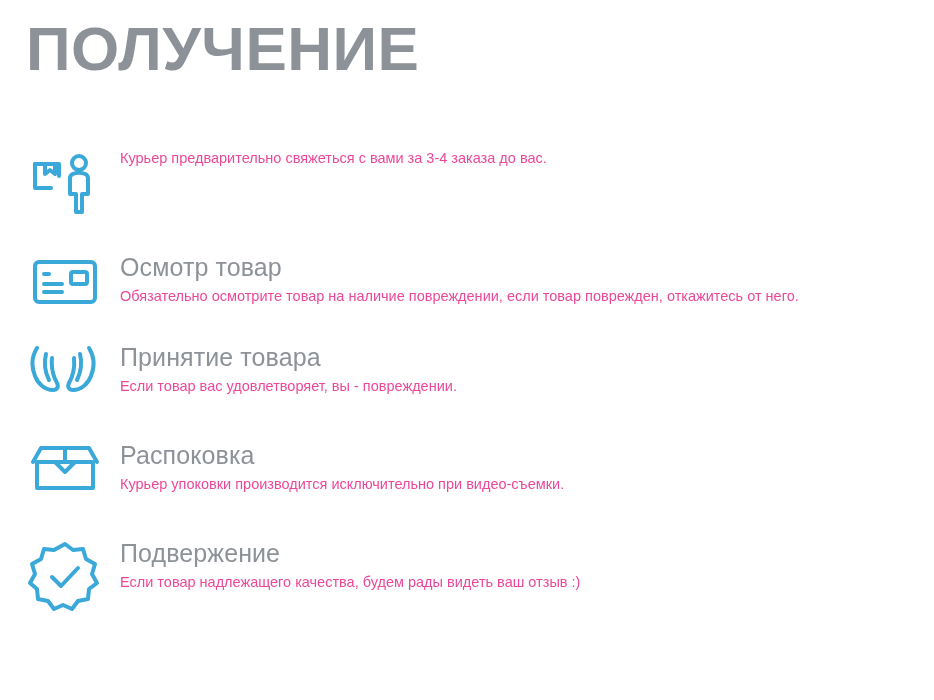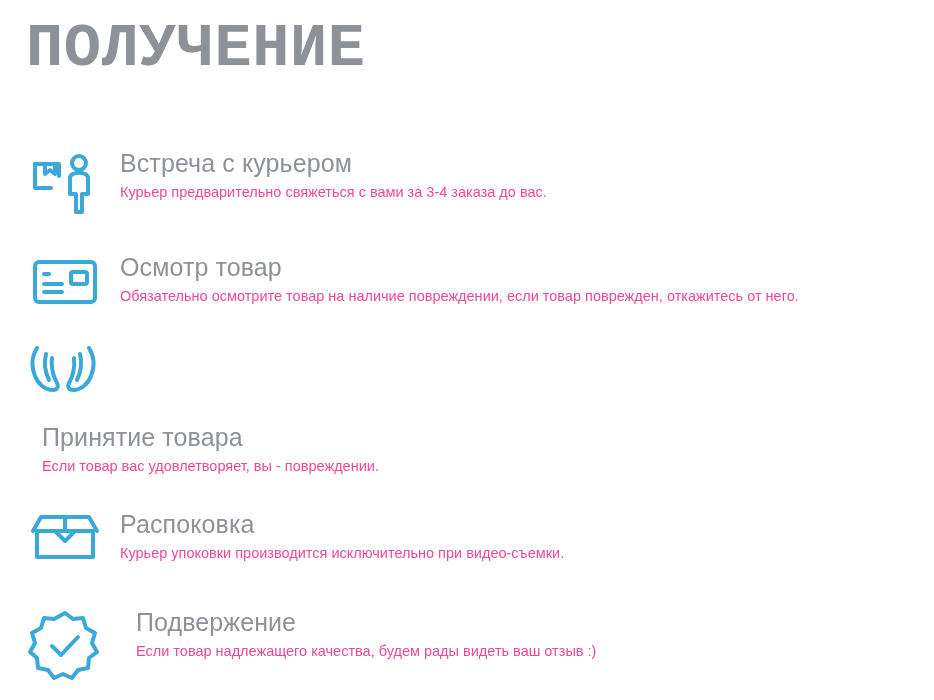--- a/index.html
+++ b/index.html
@@ -22,21 +22,21 @@
   }
   .page-title {
     position: absolute;
     left: 26px;
     top: 12px;
     font-size: 62px;
     line-height: 74px;
     font-weight: bold;
     letter-spacing: 0.5px;
     color: #8d9298;
-    font-family: Liberation Mono, monospace;
+    font-family: Liberation Sans, sans-serif;
     white-space: nowrap;
   }
   .steps {
     position: absolute;
     left: 0;
     top: 148px;
     width: 934px;
   }
   .step {
     position: relative;
@@ -72,23 +72,23 @@
     font-size: 14.5px;
     line-height: 21px;
     color: #ec4899;
     max-width: 730px;
     margin: 0;
     font-family: "Liberation Sans", sans-serif;
   }
   
   .step-1 { margin-bottom: 38px; }
   .step-2 { margin-bottom: 24px; }
-  .step-3 { margin-bottom: 32px; flex-direction: column; }
+  .step-3 { margin-bottom: 32px; }
   .step-4 { margin-bottom: 32px; }
-  .step-5 { margin-bottom: 0; gap: 16px; }
+  .step-5 { margin-bottom: 0; }
 
   svg { display: block; }
 </style>
 </head>
 <body>
 
 <div class="page">
 
   <div class="page-title">ПОЛУЧЕНИЕ</div>
 
@@ -98,21 +98,20 @@
       <div class="step-icon">
         <svg width="72" height="70" viewBox="0 0 72 70" fill="none" stroke="#3aa8d8" stroke-width="4" stroke-linecap="round" stroke-linejoin="round">
           <path d="M6 14 L6 38 L22 38"></path>
           <path d="M6 14 L30 14 L30 26"></path>
           <path d="M16 14 L16 24 L21 20 L26 24 L26 14"></path>
           <circle cx="50" cy="13" r="7"></circle>
           <path d="M41 28 C41 21 59 21 59 28 L59 44 L53 44 L53 62 L47 62 L47 44 L41 44 Z"></path>
         </svg>
       </div>
       <div class="step-text">
-        <div class="step-title">Встреча с курьером</div>
         <div class="step-desc">Курьер предварительно свяжеться  с вами за 3-4  заказа до вас.</div>
       </div>
     </div>
 
     <div class="step step-2">
       <div class="step-icon">
         <svg width="72" height="56" viewBox="0 0 72 56" fill="none" stroke="#3aa8d8" stroke-width="4" stroke-linecap="round" stroke-linejoin="round">
           <rect x="6" y="8" width="60" height="40" rx="4"></rect>
           <rect x="42" y="18" width="16" height="12" rx="2"></rect>
           <path d="M15 20 L20 20"></path>

